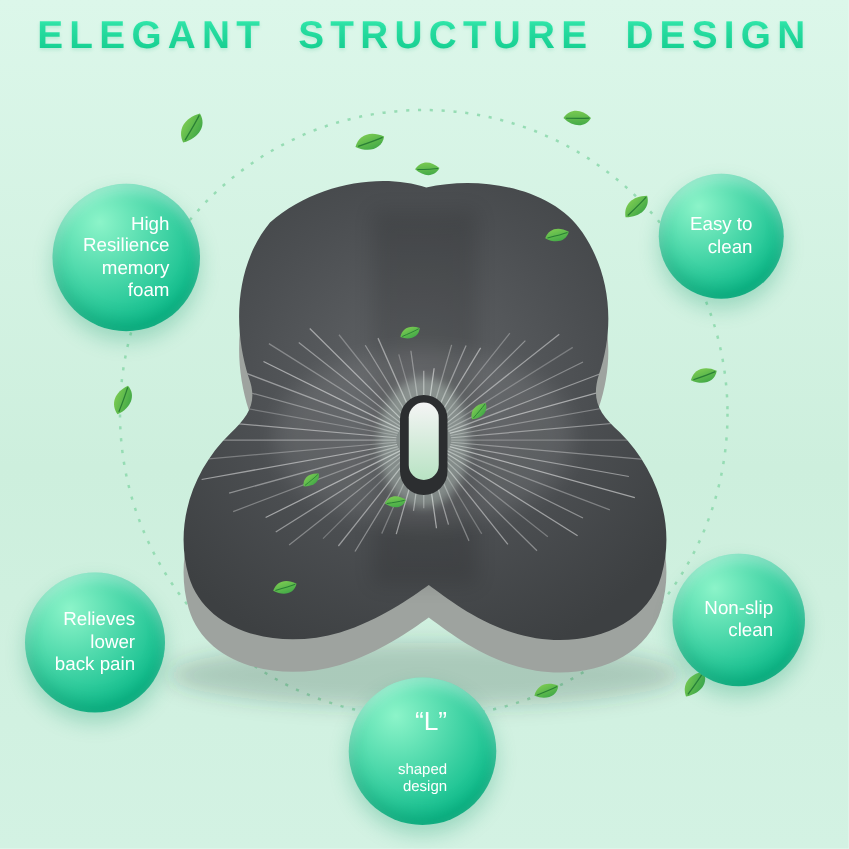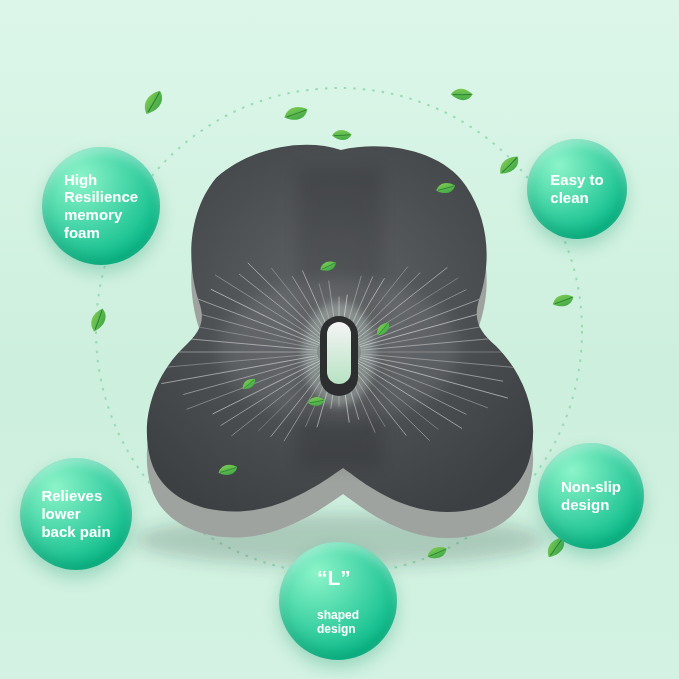--- a/index.html
+++ b/index.html
@@ -13,41 +13,42 @@
     text-align:center;font-size:31px;font-weight:800;
     letter-spacing:5px;word-spacing:12px;
     background:linear-gradient(180deg,var(--title1,#3bf0b4),var(--title2,#0fce8e));
     -webkit-background-clip:text;background-clip:text;color:transparent;
     text-shadow:0 2px 3px rgba(30,180,130,.18);
     z-index:5;
   }
   .scene{position:absolute;left:0;top:0;z-index:1;}
   .badge{
     position:absolute;border-radius:50%;z-index:6;
-    display:flex;align-items:center;justify-content:center;text-align:left;
-    color:#fff;font-weight:700;
+    display:flex;align-items:center;justify-content:center;text-align:right;
+    color:#fff;font-weight:400;
     background:radial-gradient(circle at 32% 26%,var(--g1,#8cf4c9) 0%,var(--g2,#0ebd8c) 75%);
     box-shadow:0 8px 16px rgba(15,150,105,.28),
                inset 0 -8px 14px rgba(0,95,65,.22),
                inset 0 6px 10px rgba(255,255,255,.38);
   }
   .badge-label{white-space:pre-line;line-height:1.18;font-size:15px;padding:4px;}
   .b-high{left:42px;top:147px;width:118px;height:118px;}
   .b-easy{left:527px;top:139px;width:100px;height:100px;}
   .b-relieves{left:20px;top:458px;width:112px;height:112px;}
   .b-nonslip{left:538px;top:443px;width:106px;height:106px;}
   .b-lshape{left:279px;top:542px;width:118px;height:118px;}
   .l-main{display:block;font-size:21px;line-height:1.15;}
   .l-sub{display:block;font-size:12px;line-height:1.18;white-space:pre-line;}
 </style>
 </head>
 <body>
 
 <div class="stage">
 
+  <h1 class="title">ELEGANT STRUCTURE DESIGN</h1>
 
   <svg class="scene" width="679" height="679" viewBox="0 0 679 679">
     <defs>
       <radialGradient id="bodyGrad" cx="48%" cy="42%" r="65%">
         <stop offset="0%" stop-color="#616467"></stop>
         <stop offset="55%" stop-color="#4c4f52"></stop>
         <stop offset="100%" stop-color="#3d4042"></stop>
       </radialGradient>
       <linearGradient id="leafGrad" x1="0" y1="0" x2="1" y2="1">
         <stop offset="0%" stop-color="#8ed655"></stop>
@@ -177,21 +178,21 @@
     <span class="badge-label">Easy to
 clean</span>
   </div>
   <div class="badge b-relieves">
     <span class="badge-label">Relieves
 lower
 back pain</span>
   </div>
   <div class="badge b-nonslip">
     <span class="badge-label">Non-slip
-design</span>
+clean</span>
   </div>
   <div class="badge b-lshape">
     <span class="badge-label">
       <span class="l-main">“L”</span>
       <span class="l-sub">shaped
 design</span>
     </span>
   </div>
 
 </div>

